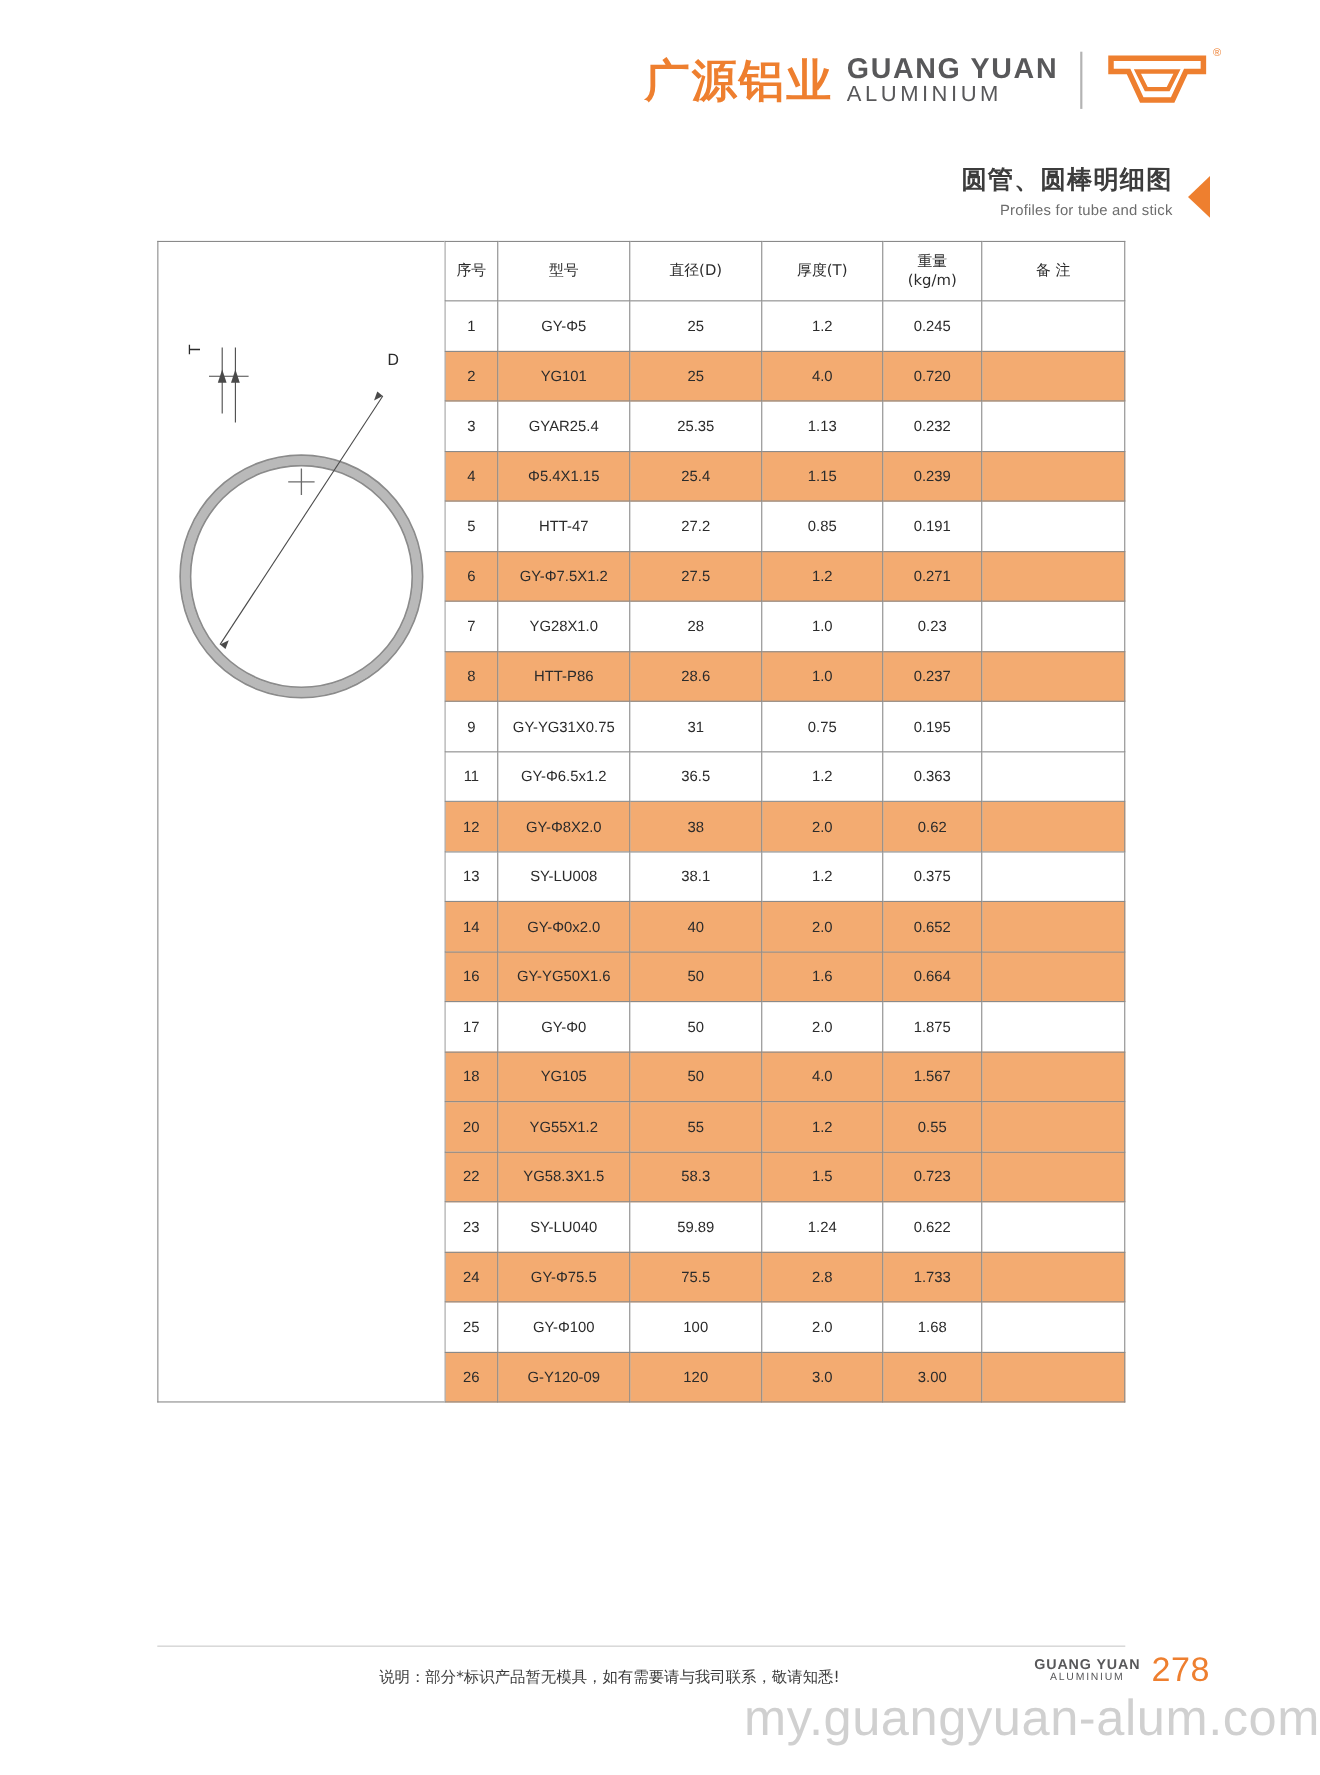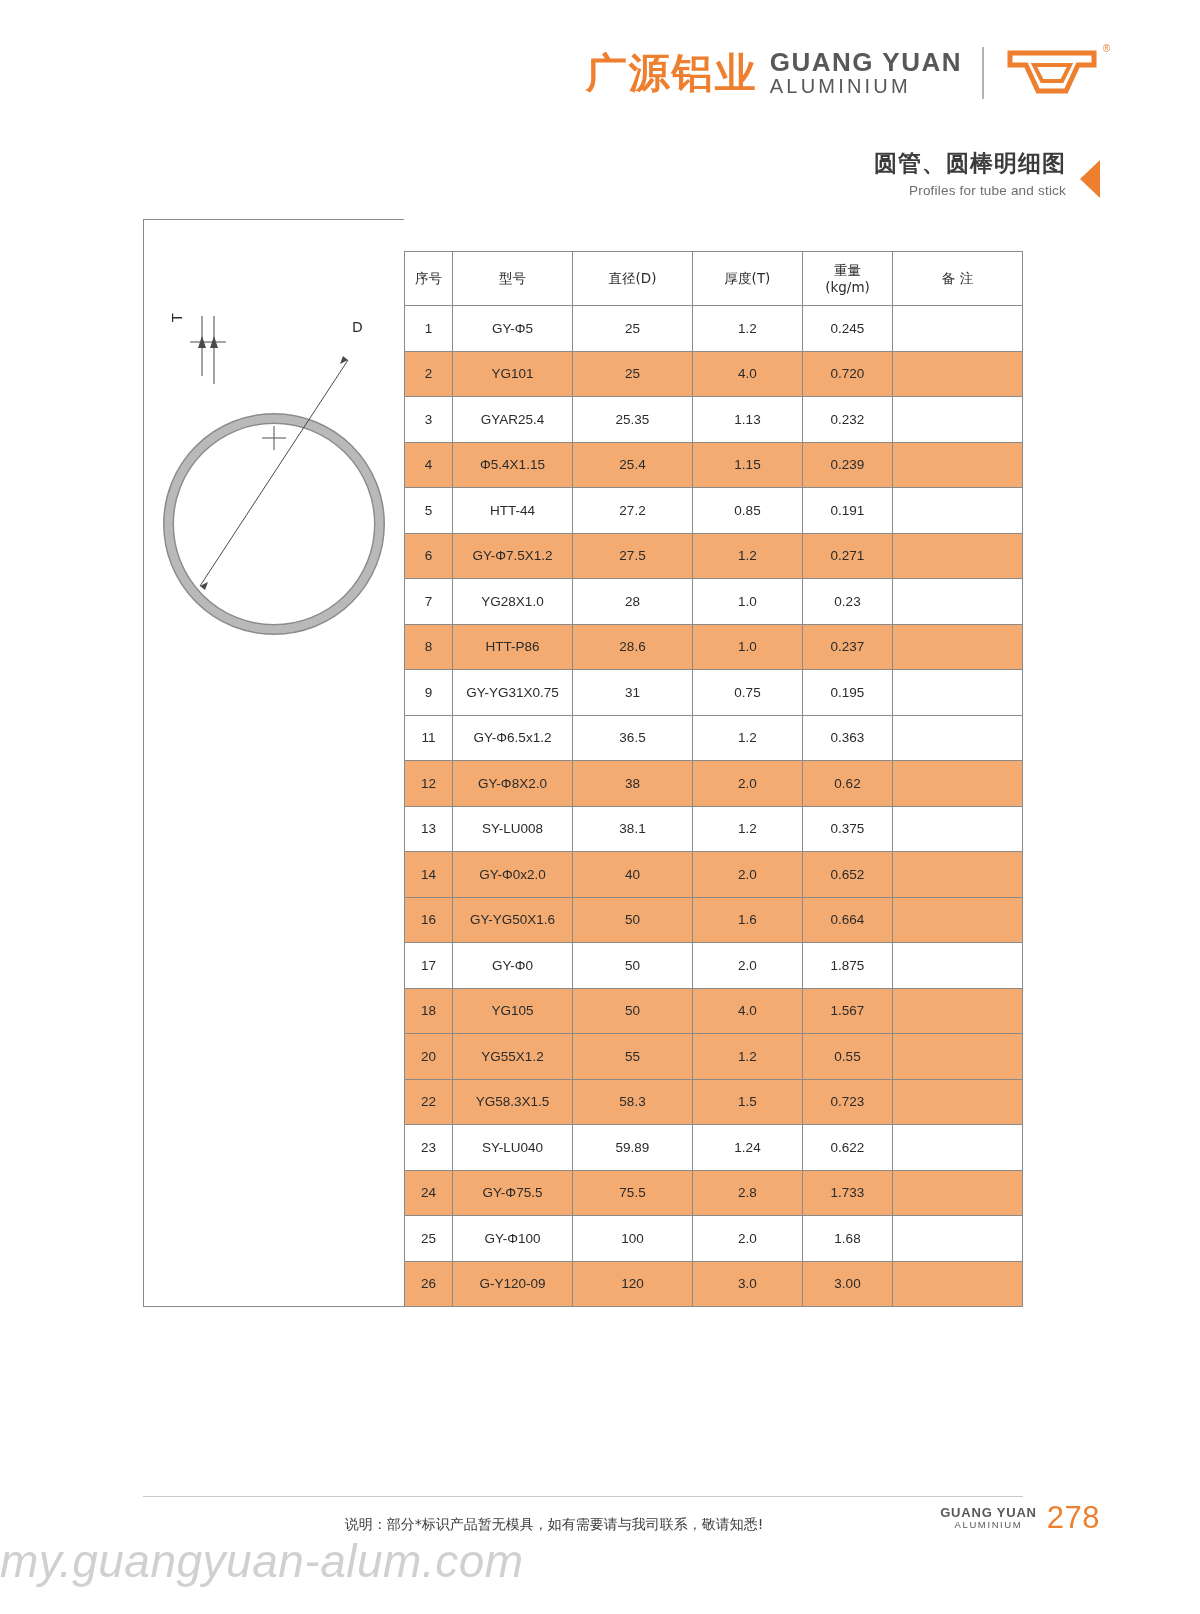--- a/index.html
+++ b/index.html
@@ -125,21 +125,20 @@
     top: 36px;
     left: 8px;
   }
 
   table.spec {
     border-collapse: collapse;
     table-layout: fixed;
     width: 618px;
     font-size: 13.5px;
     color: #2b2b2b;
-    margin-top: 32px;
   }
   table.spec td, table.spec th {
     border: 1px solid #8a8a8a;
     height: 44.5px;
     text-align: center;
     font-weight: normal;
     padding: 0;
   }
   table.spec thead th {
     font-family: "DejaVu Sans", sans-serif;
@@ -190,26 +189,25 @@
     font-size: 31px;
     font-weight: normal;
     color: #ee7f2f;
     letter-spacing: .5px;
   }
   .watermark {
     position: absolute;
     left: 0;
     top: 1534px;
     width: 1200px;
-    text-align: left;
+    text-align: right;
     font-size: 46px;
     color: rgba(150,150,150,0.45);
     letter-spacing: .5px;
     font-family: "Liberation Sans", sans-serif;
-    font-style: italic;
   }
 </style>
 </head>
 <body>
 
 <div class="header">
 
   <div class="brand-row">
     <div class="brand-cn">广源铝业</div>
     <div class="brand-en">
@@ -312,21 +310,21 @@
         <tr class="alt">
           <td>4</td>
           <td>Φ5.4X1.15</td>
           <td>25.4</td>
           <td>1.15</td>
           <td>0.239</td>
           <td></td>
         </tr>
         <tr>
           <td>5</td>
-          <td>HTT-44</td>
+          <td>HTT-47</td>
           <td>27.2</td>
           <td>0.85</td>
           <td>0.191</td>
           <td></td>
         </tr>
         <tr class="alt">
           <td>6</td>
           <td>GY-Φ7.5X1.2</td>
           <td>27.5</td>
           <td>1.2</td>

